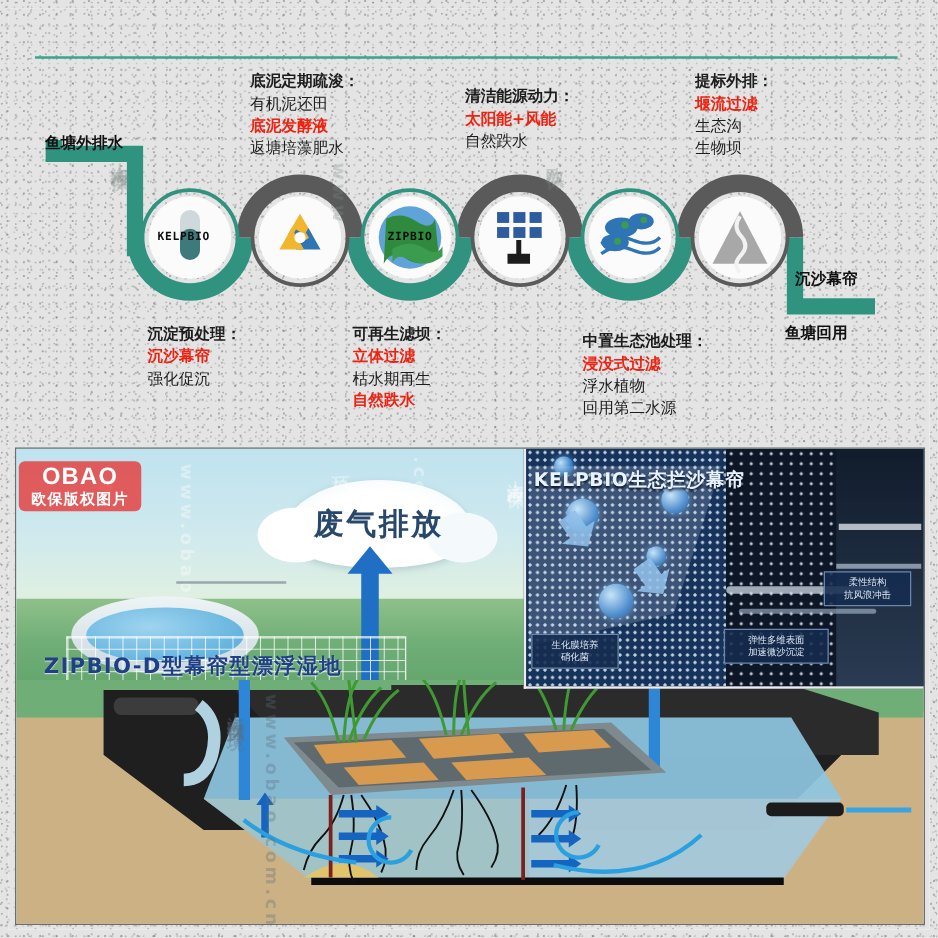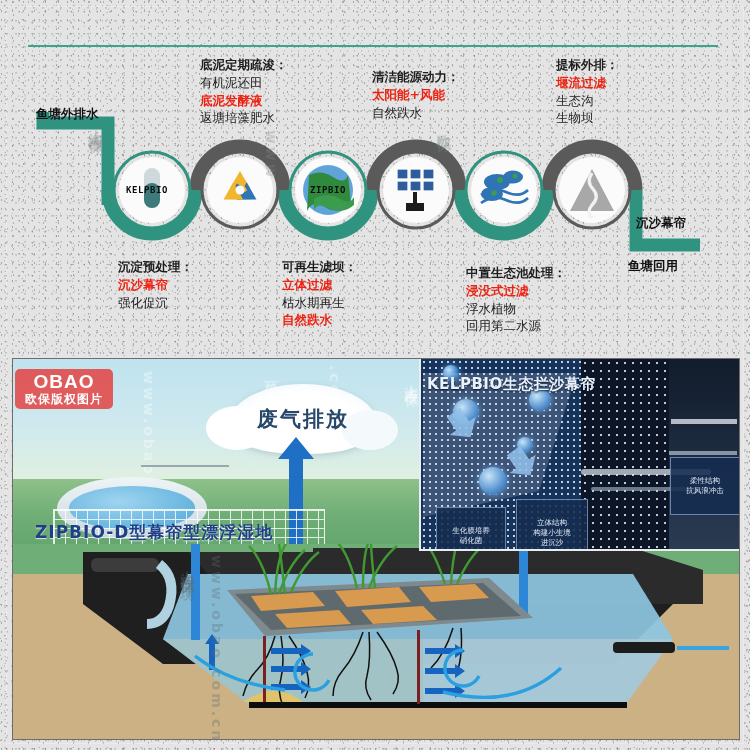--- a/index.html
+++ b/index.html
@@ -67,21 +67,21 @@
     position:absolute;left:215px;top:25px;width:150px;height:70px;
     background:radial-gradient(ellipse at 50% 60%,#ffffff 55%,#eaf4f8 100%);
     border-radius:50% 50% 45% 45%/60% 60% 40% 40%;
     box-shadow:0 2px 6px rgba(120,150,160,.35);
     display:flex;align-items:center;justify-content:center;
   }
   .cloud:before{content:"";position:absolute;left:-22px;top:22px;width:62px;height:44px;
      background:#fff;border-radius:50%;}
   .cloud:after{content:"";position:absolute;right:-20px;top:26px;width:56px;height:40px;
      background:#f4fafc;border-radius:50%;}
-  .cloud-txt{position:relative;z-index:2;font-size:21px;font-weight:bold;color:#27486b;
+  .cloud-txt{position:relative;z-index:2;font-size:24px;font-weight:bold;color:#27486b;
      letter-spacing:2px;}
   .up-arrow{position:absolute;left:276px;top:98px;width:14px;height:130px;background:#1f6fc4;}
   .up-arrow:before{content:"";position:absolute;left:-11px;top:-20px;
      border-left:18px solid transparent;border-right:18px solid transparent;
      border-bottom:22px solid #1f6fc4;}
   .tank{position:absolute;border-radius:50%;}
   .tank .rim{position:absolute;inset:0;border-radius:50%;
      background:linear-gradient(180deg,#eef4f6,#c9d8dd);}
   .tank .water{position:absolute;left:8%;top:14%;width:84%;height:72%;border-radius:50%;
      background:radial-gradient(ellipse at 40% 35%,#9fd4ef,#4da7d8);}
@@ -98,22 +98,22 @@
   
   #inset{position:absolute;right:0;top:0;width:318px;height:190px;
      background:#0f172a;border-left:2px solid #e9edf2;border-bottom:2px solid #e9edf2;
      overflow:hidden;}
   .mesh{position:absolute;
      background-image:radial-gradient(circle,rgba(225,235,245,.85) 1.1px,transparent 1.4px);
      background-size:6px 6px;}
   .inset-title{position:absolute;left:6px;top:16px;font-size:15px;font-weight:bold;
      color:#e9f2ff;letter-spacing:.5px;text-shadow:0 1px 2px #06101f;}
   .chip{position:absolute;background:rgba(22,44,80,.88);border:1px solid #6b86ad;
-     color:#dfe9f7;font-size:7.5px;line-height:1.35;padding:18px 4px;text-align:center;
-     white-space:pre-line;margin-left:11px;}
+     color:#dfe9f7;font-size:7.5px;line-height:1.35;padding:3px 4px;text-align:center;
+     white-space:pre-line;}
   .blob{position:absolute;border-radius:50%;
      background:radial-gradient(circle at 35% 32%,#bfe2f7,#2d78c4 62%,#123a66 100%);
      box-shadow:0 0 6px rgba(120,190,255,.6);}
   .wave{position:absolute;background:linear-gradient(180deg,#111c2c,#2a3b52);}
   
   .badge{
     position:absolute;left:2px;top:10px;width:98px;height:40px;
     background:rgba(228,60,60,.82);border-radius:5px;
     color:#fff;font-size:12px;font-weight:bold;text-align:center;
     display:flex;flex-direction:column;align-items:center;justify-content:center;
@@ -396,23 +396,22 @@
           <polygon points="26,58 42,58 42,50 56,66 42,82 42,74 26,74" transform="rotate(55 41 66)"></polygon>
           <polygon points="86,96 102,96 102,88 116,104 102,120 102,112 86,112" transform="rotate(55 101 104)"></polygon>
         </g>
         <polygon points="2,14 156,14 118,132 2,158" fill="#e7eef7" opacity="0.18"></polygon>
       </svg>
 
       <div class="inset-title">KELPBIO生态拦沙幕帘</div>
 
       <div class="chip" style="left:4px;top:148px;width:60px;">生化膜培养
 硝化菌</div>
-      <div class="chip" style="left:84px;top:140px;width:62px;">立体结构
-构建小生境
-进沉沙</div>
+      <div class="chip" style="left:158px;top:144px;width:74px;">弹性多维表面
+加速微沙沉淀</div>
       <div class="chip" style="left:238px;top:98px;width:60px;">柔性结构
 抗风浪冲击</div>
     </div>
 
     <div class="badge">
       <span class="top">OBAO</span>
       <span>欧保版权图片</span>
     </div>
 
     <div class="wm v wm-dark" style="left:196px;top:196px;">www.obao.com.cn</div>

